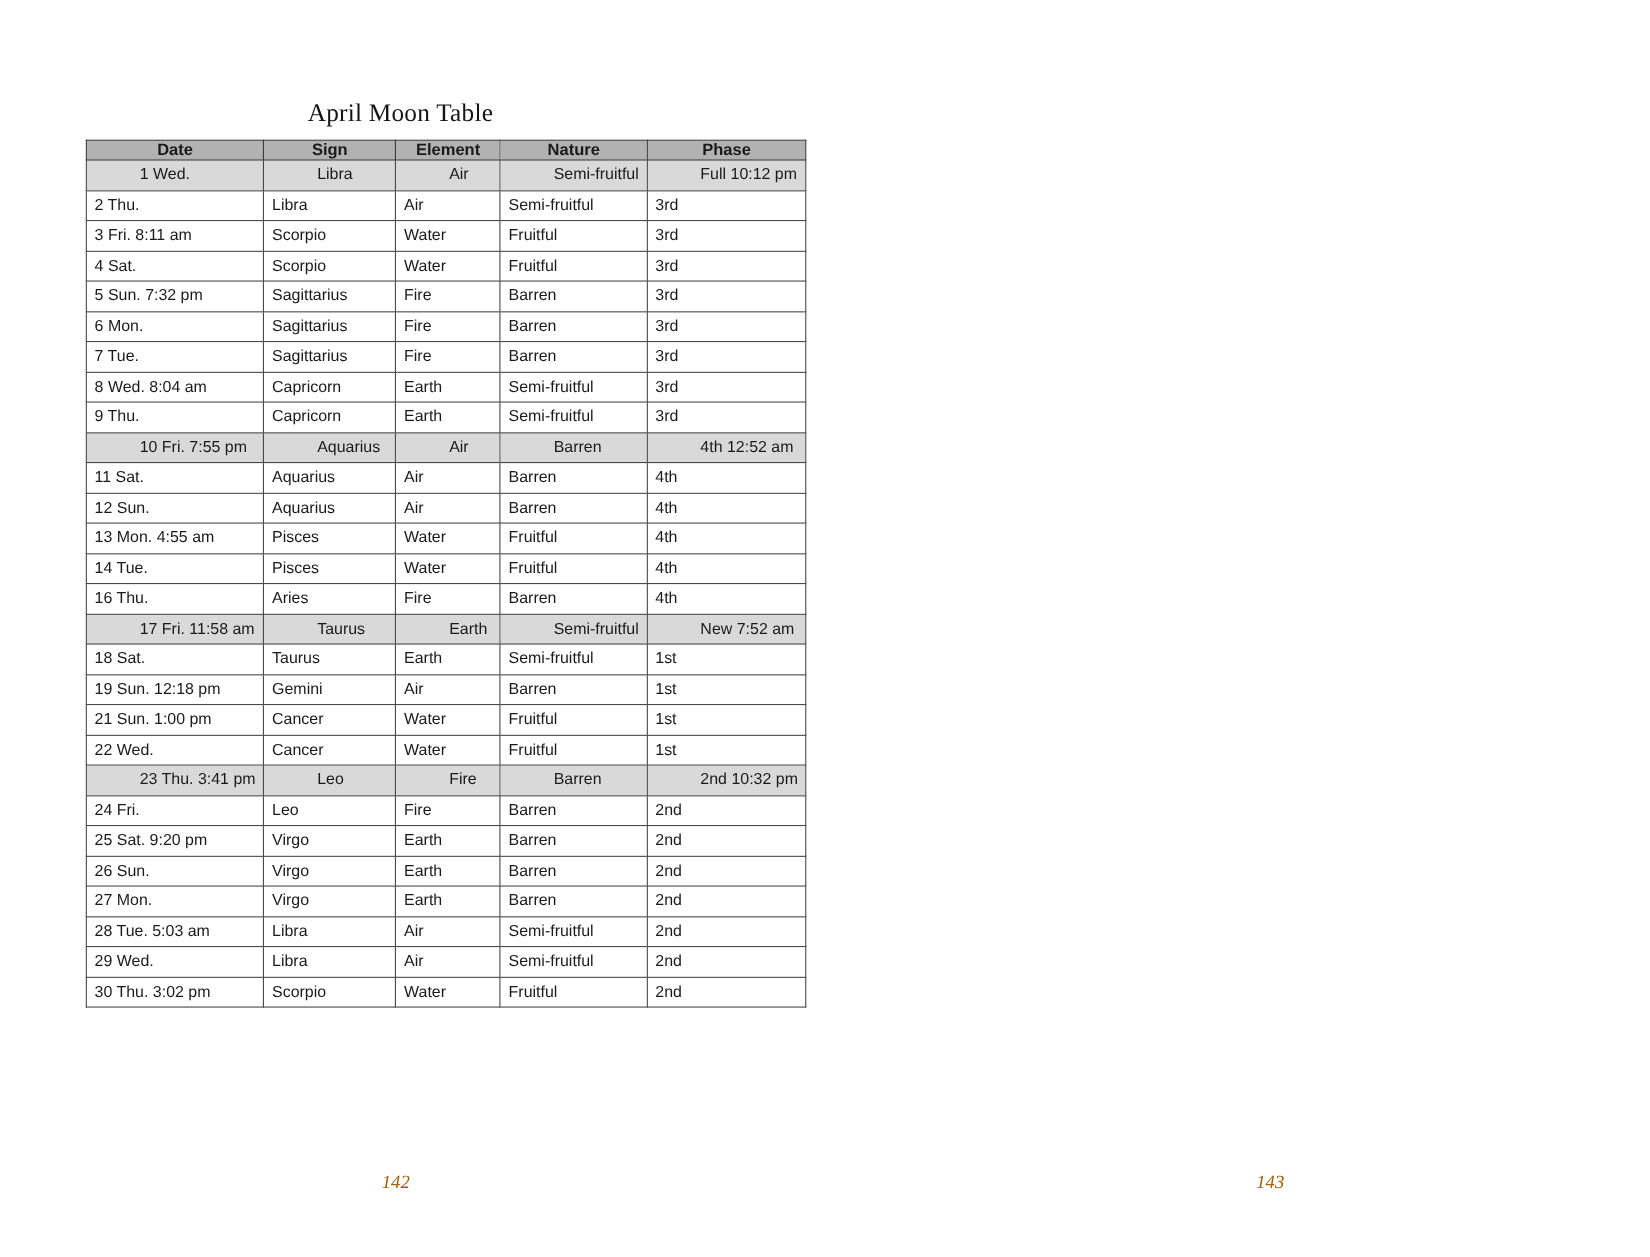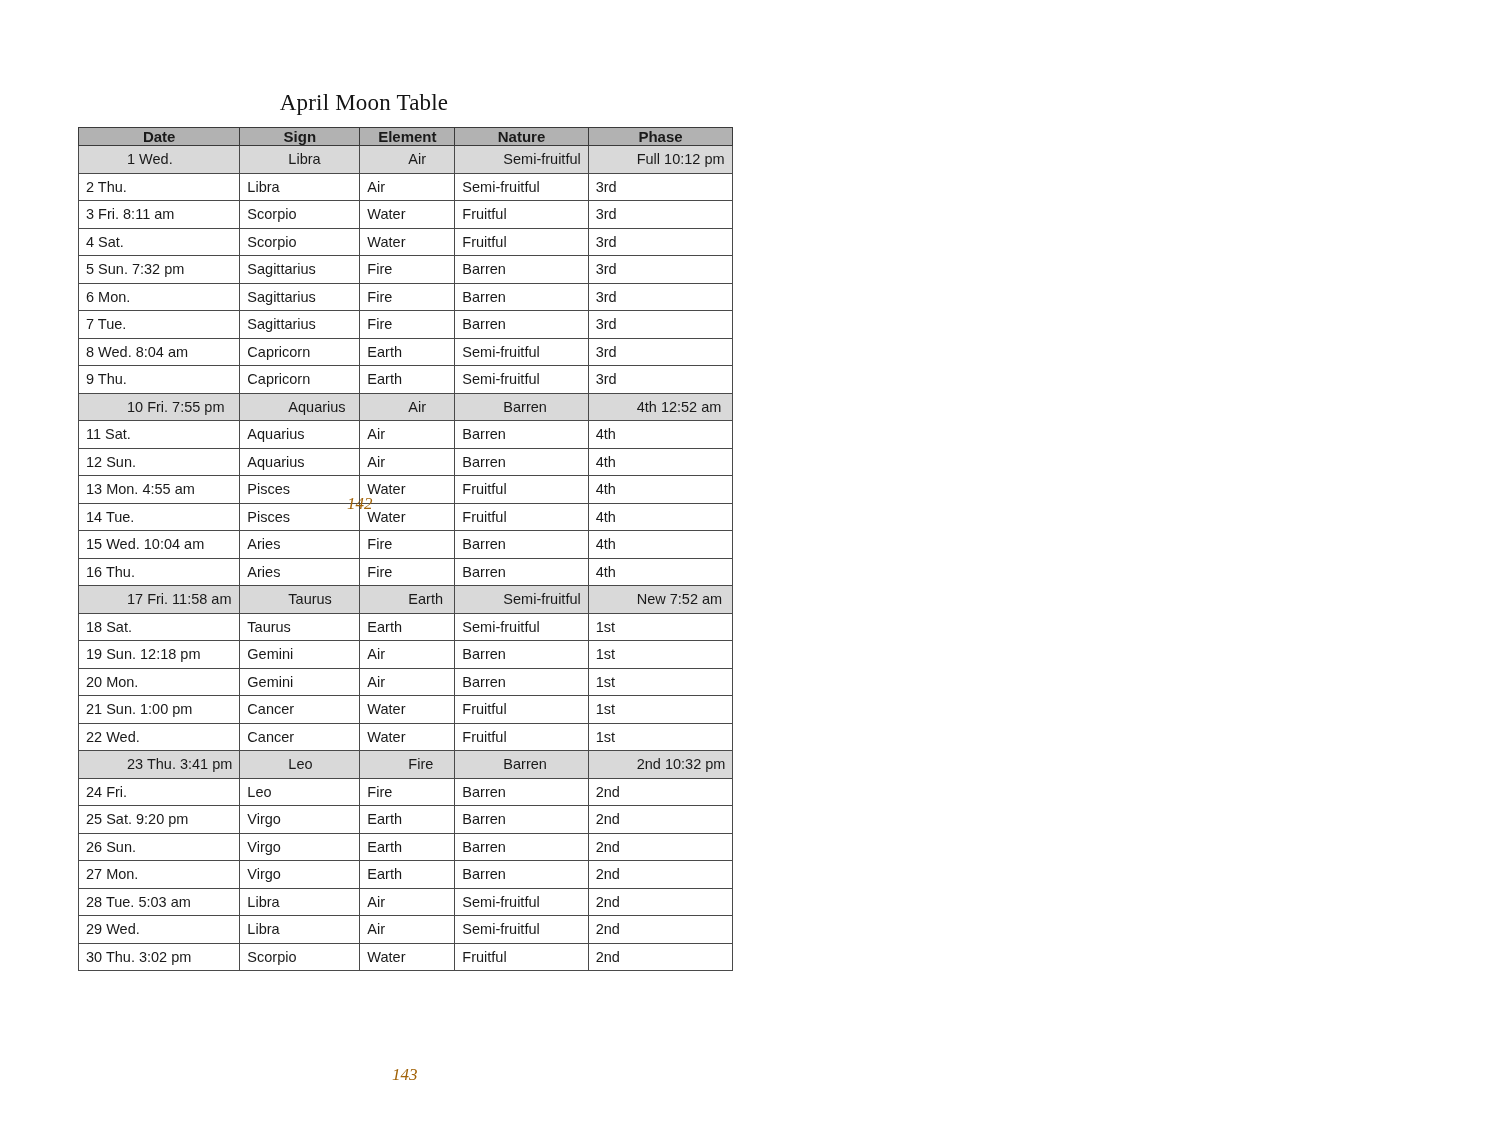--- a/index.html
+++ b/index.html
@@ -12,21 +12,21 @@
     height: 1143px;
     font-family: "Liberation Sans", sans-serif;
     color: #1a1a1a;
     position: relative;
     overflow: hidden;
   }
   .page {
     width: 1500px;
     height: 1143px;
     display: flex;
-    flex-direction: column;
+    flex-direction: row;
     position: relative;
   }
   .leaf {
     position: relative;
     height: 1143px;
   }
   .leaf-left { width: 750px; }
   .leaf-right { width: 750px; }
 
   .heading {
@@ -215,27 +215,20 @@
             <td>4th</td>
           </tr>
           <tr>
             <td>14 Tue.</td>
             <td>Pisces</td>
             <td>Water</td>
             <td>Fruitful</td>
             <td>4th</td>
           </tr>
           <tr>
-            <td>15 Wed. 10:04 am</td>
-            <td>Aries</td>
-            <td>Fire</td>
-            <td>Barren</td>
-            <td>4th</td>
-          </tr>
-          <tr>
             <td>16 Thu.</td>
             <td>Aries</td>
             <td>Fire</td>
             <td>Barren</td>
             <td>4th</td>
           </tr>
           <tr class="shaded">
             <td>17 Fri. 11:58 am</td>
             <td>Taurus</td>
             <td>Earth</td>
@@ -250,27 +243,20 @@
             <td>1st</td>
           </tr>
           <tr>
             <td>19 Sun. 12:18 pm</td>
             <td>Gemini</td>
             <td>Air</td>
             <td>Barren</td>
             <td>1st</td>
           </tr>
           <tr>
-            <td>20 Mon.</td>
-            <td>Gemini</td>
-            <td>Air</td>
-            <td>Barren</td>
-            <td>1st</td>
-          </tr>
-          <tr>
             <td>21 Sun. 1:00 pm</td>
             <td>Cancer</td>
             <td>Water</td>
             <td>Fruitful</td>
             <td>1st</td>
           </tr>
           <tr>
             <td>22 Wed.</td>
             <td>Cancer</td>
             <td>Water</td>

